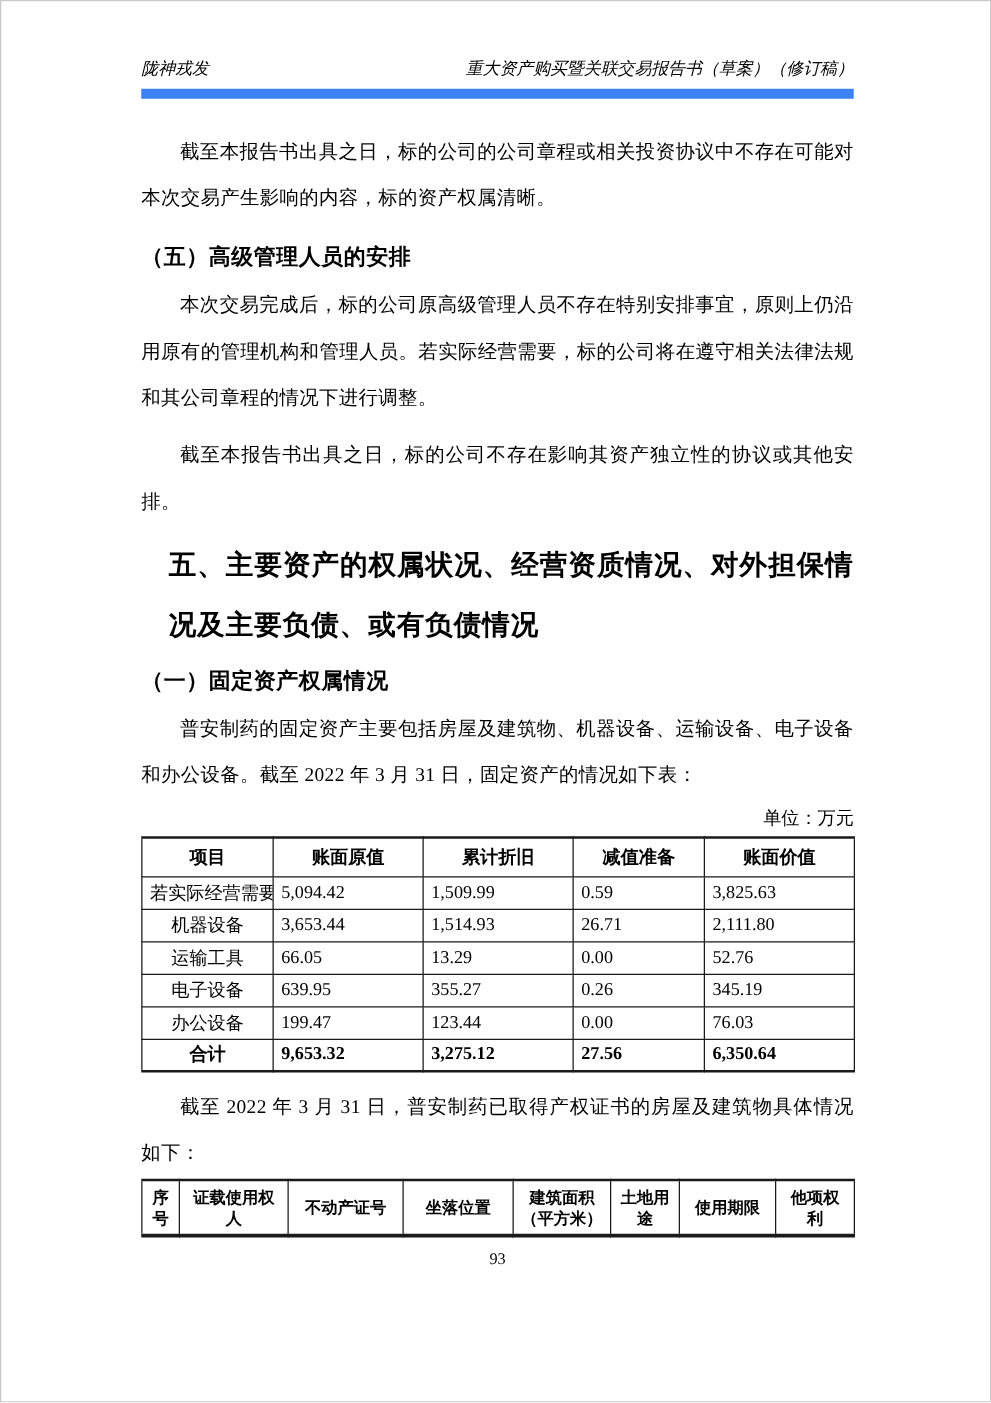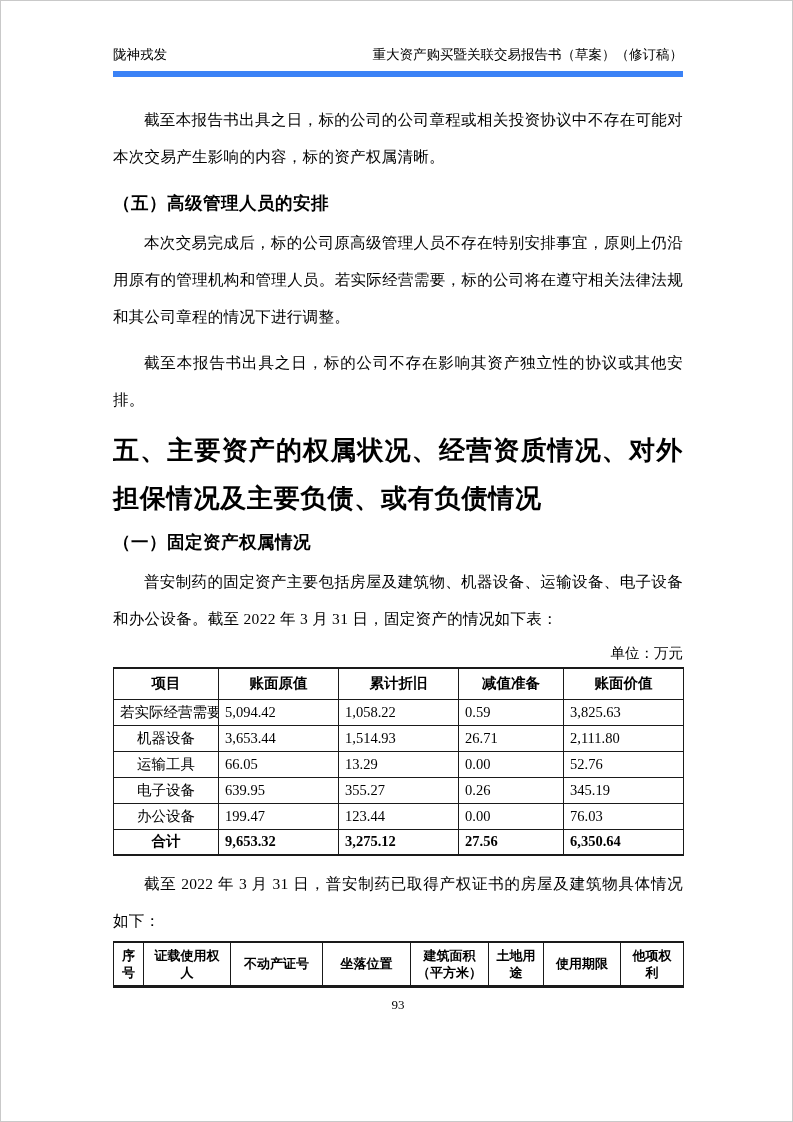--- a/index.html
+++ b/index.html
@@ -14,26 +14,27 @@
     outline-offset: -1px;
     font-family: "Liberation Serif", "DejaVu Serif", serif;
     color: #000000;
     overflow: hidden;
   }
   
   .doc-header {
     margin: 0 110px 0 113px;
     padding-top: 46px;
     padding-bottom: 7px;
-    border-bottom: 6px solid #3b82f6;
+    border-bottom: 8px solid #3b82f6;
     display: flex;
     justify-content: space-between;
     align-items: flex-end;
     font-size: 13.5px;
     line-height: 18px;
+    font-style: italic;
   }
   
   .content { margin: 0 110px 0 113px; }
   p.body-para {
     font-size: 15.5px;
     line-height: 37px;
     text-align: justify;
     text-indent: 31px;
     letter-spacing: 0.3px;
   }
@@ -45,25 +46,26 @@
     font-size: 17.5px;
     line-height: 24px;
     letter-spacing: 0.5px;
   }
   .h-five { margin-top: 16px; }
   .h-six  { margin-top: 10px; }
   .h-one  { margin-top: 8px;  }
   h2.chapter-heading {
     font-family: "Liberation Sans", "DejaVu Sans", sans-serif;
     font-weight: bold;
-    font-size: 26px;
+    font-size: 22px;
     line-height: 48px;
     margin-top: 8px;
     text-align: justify;
     letter-spacing: 0.8px;
+    margin-left: 22px;
   }
   .unit-label {
     margin-top: 6px;
     text-align: right;
     font-size: 14.5px;
     line-height: 20px;
   }
   .numbered-sub {
     margin-top: 12px;
     font-size: 15.5px;
@@ -161,21 +163,21 @@
           <tr>
         <th>项目</th>
         <th>账面原值</th>
         <th>累计折旧</th>
         <th>减值准备</th>
         <th>账面价值</th>
       </tr>
       <tr>
         <td class="label-cell">若实际经营需要</td>
         <td class="num-cell">5,094.42</td>
-        <td class="num-cell">1,058.22</td>
+        <td class="num-cell">1,509.99</td>
         <td class="num-cell">0.59</td>
         <td class="num-cell">3,825.63</td>
       </tr>
       <tr>
         <td class="label-cell">机器设备</td>
         <td class="num-cell">3,653.44</td>
         <td class="num-cell">1,514.93</td>
         <td class="num-cell">26.71</td>
         <td class="num-cell">2,111.80</td>
       </tr>

